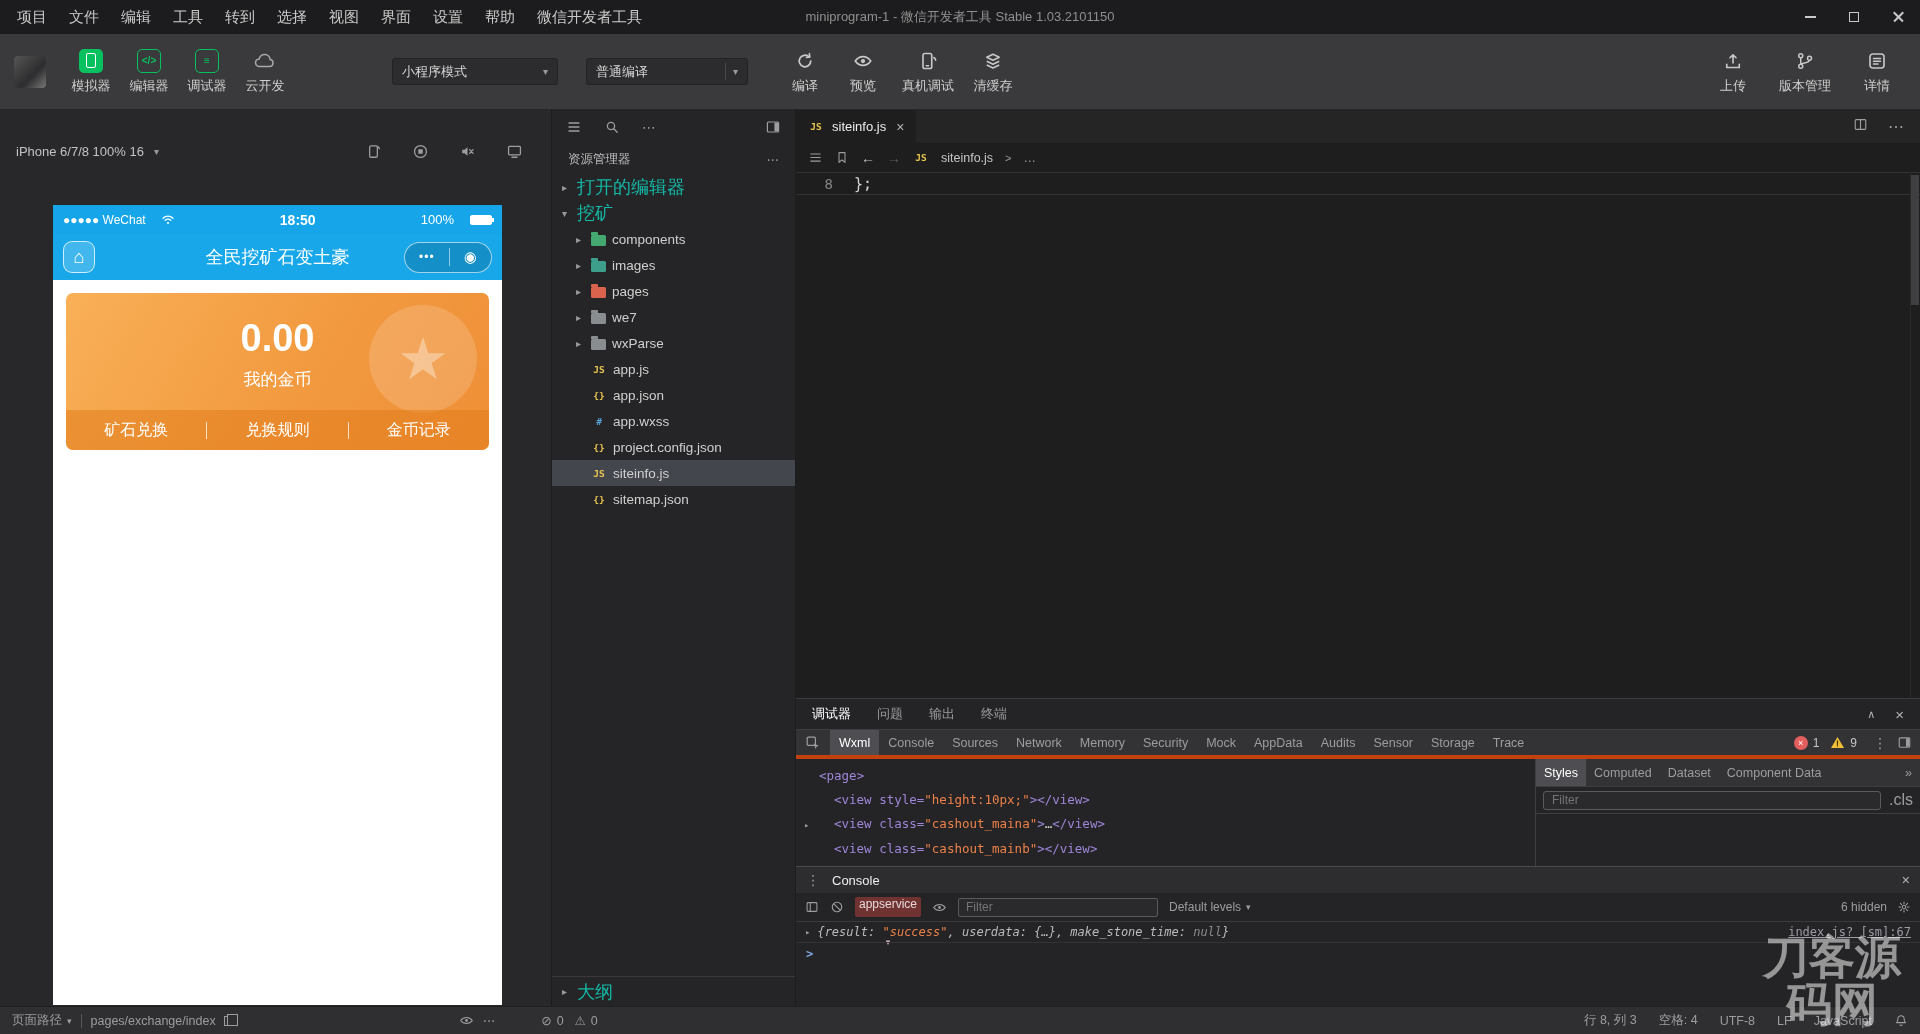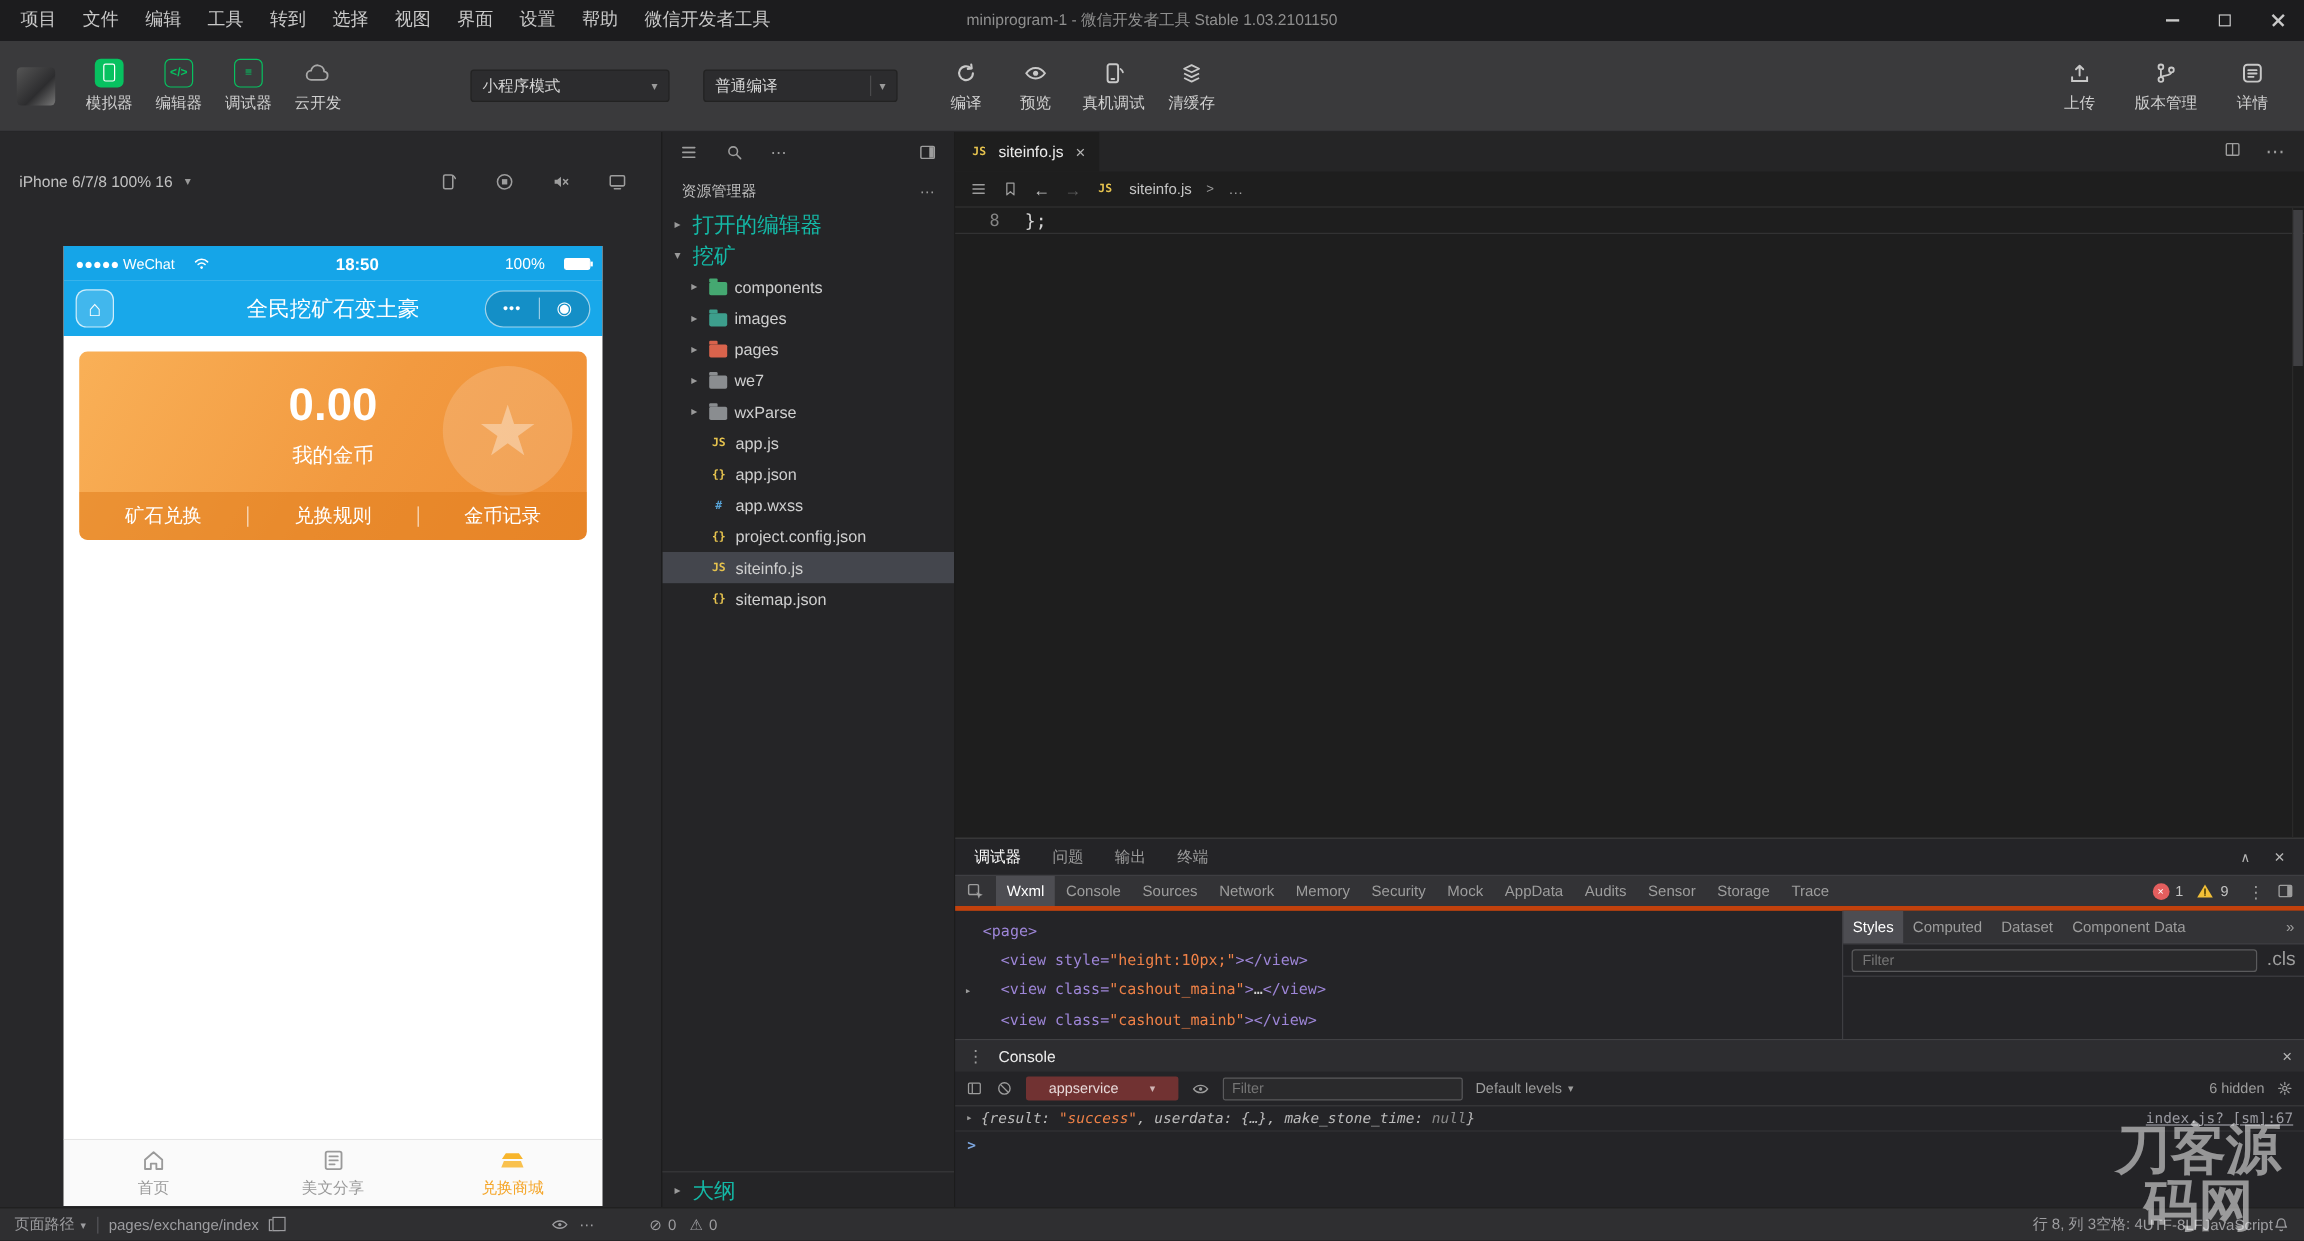--- a/index.html
+++ b/index.html
@@ -128,42 +128,42 @@
   .styles-filter { height:27px; border-bottom:1px solid #3e3e42; display:flex; align-items:center; gap:8px; padding:0 7px; }
   .flt-input { flex:1; height:19px; background:#2a2a2c; border:1px solid #5a5a5c; border-radius:3px; color:#ccc; font-size:12px; padding:0 8px; outline:none; }
   .cls-btn { color:#9d9d9d; font-size:16px; }
 
   
   .console-panel { height:140px; border-top:1px solid #4a4a4c; display:flex; flex-direction:column; background:#242427; flex:0 0 auto; }
   .con-header { height:26px; background:#2d2d30; display:flex; align-items:center; gap:12px; padding:0 10px; font-size:13px; flex:0 0 auto; }
   .con-title { color:#ececec; }
   .con-x { margin-left:auto; color:#b5b5b5; font-size:14px; }
   .con-toolbar { height:29px; border-bottom:1px solid #3a3a3c; display:flex; align-items:center; gap:11px; padding:0 9px; font-size:12px; color:#9d9d9d; flex:0 0 auto; }
-  .ctx-select { height:20px; background:#713232; border-radius:2px; color:#e7d9d9; display:flex; align-items:center; gap:26px; padding:0 19px; font-size:12px; }
+  .ctx-select { height:20px; background:#713232; border-radius:2px; color:#e7d9d9; display:flex; align-items:center; gap:26px; padding:0 4px; font-size:12px;flex-direction:column; }
   .ctx-select .caret { font-size:9px; color:#d0b5b5; }
   .con-filter { width:200px; height:19px; background:#2a2a2c; border:1px solid #5a5a5c; border-radius:2px; color:#ccc; font-size:12px; padding:0 7px; outline:none; }
   .lvl { display:flex; align-items:center; gap:5px; }
   .con-right { margin-left:auto; display:flex; align-items:center; gap:10px; }
   .con-log { flex:1; min-height:0; font-family:"DejaVu Sans Mono",monospace; font-size:12px; color:#bcbcbc; overflow:hidden; }
   .log-row { display:flex; align-items:center; padding:3px 9px; border-bottom:1px solid #333335; }
   .log-row .exp { color:#9a9a9a; font-size:9px; margin-right:7px; }
   .log-prev { font-style:italic; }
   .nul { color:#8a8a8a; }
   .src-link { margin-left:auto; color:#9b9ba2; text-decoration:underline; white-space:nowrap; font-style:normal; }
   .prompt-row { padding:4px 10px; color:#7da7e0; font-weight:bold; }
 
   
   .statusbar { height:28px; background:#2f2f31; border-top:1px solid #1f1f1f; display:flex; align-items:center; padding:0 12px; font-size:12.5px; color:#9d9da0; flex:0 0 auto; gap:9px; }
   .sb-item { display:flex; align-items:center; gap:5px; white-space:nowrap; cursor:pointer; }
   .sb-div { width:1px; height:14px; background:#55555a; }
   .sb-copy { width:9px; height:10px; border:1px solid #9d9da0; position:relative; margin-left:3px; }
   .sb-copy::before { content:""; position:absolute; left:2px; top:-3px; width:9px; height:10px; border:1px solid #9d9da0; background:#2f2f31; }
   .sb-caret { font-size:9px; }
   .sb-gap1 { width:208px; } .sb-gap2 { width:28px; }
-  .sb-right { margin-left:auto; display:flex; align-items:center; }
+  .sb-right { margin-left:auto; display:flex; align-items:center; gap:22px; }
 
   .watermark { position:absolute; right:12px; bottom:6px; width:152px; font-family:"DejaVu Serif",serif; font-weight:bold; font-size:46px; line-height:1.02; color:rgba(255,255,255,.52); text-align:center; z-index:40; pointer-events:none; }
 
   svg.gi { display:block; }
 </style>
 </head>
 <body>
 
 <div class="app">
 
@@ -370,48 +370,20 @@
               </div>
             <div class="gc-amount">0.00</div>
             <div class="gc-label">我的金币</div>
             <div class="gc-actions">
               <span class="gc-act">矿石兑换</span>
               <span class="gc-sep"></span>
               <span class="gc-act">兑换规则</span>
               <span class="gc-sep"></span>
               <span class="gc-act">金币记录</span>
             </div>
-          </div>
-        </div>
-        <div class="p-tabbar">
-          <div class="p-tab">
-            <span>
-              <svg class="gi" width="22" height="22" viewBox="0 0 20 20">
-                  <path d="M3.5 9.5 10 3.8l6.5 5.7V16.5h-4.4v-4h-4.2v4H3.5Z" fill="none" stroke="#9a9a9a" stroke-width="1.4" stroke-linejoin="round"></path>
-                </svg>
-            </span>
-            <span>首页</span>
-          </div>
-          <div class="p-tab">
-            <span>
-              <svg class="gi" width="22" height="22" viewBox="0 0 20 20">
-                  <rect x="4" y="3.4" width="12" height="13.2" rx="1.4" fill="none" stroke="#9a9a9a" stroke-width="1.4"></rect>
-                  <path d="M6.8 7h6.4M6.8 10h6.4M6.8 13h4" stroke="#9a9a9a" stroke-width="1.3" stroke-linecap="round"></path>
-                </svg>
-            </span>
-            <span>美文分享</span>
-          </div>
-          <div class="p-tab active">
-            <span>
-              <svg class="gi" width="24" height="22" viewBox="0 0 22 20">
-                  <path d="M6 4.5h10l3 4.5H3Z" fill="#f7b52c"></path>
-                  <path d="M4.5 10.5h13l2 5H2.5Z" fill="#f9c14e"></path>
-                </svg>
-            </span>
-            <span>兑换商城</span>
           </div>
         </div>
       </div>
     </div>
 
     <div class="exp-col">
       <div class="exp-toolbar">
         <span>
           <svg class="gi" width="16" height="16" viewBox="0 0 16 16">
               <path d="M3 4h10M3 8h10M3 12h10" stroke="#9d9d9d" stroke-width="1.3" stroke-linecap="round"></path>

